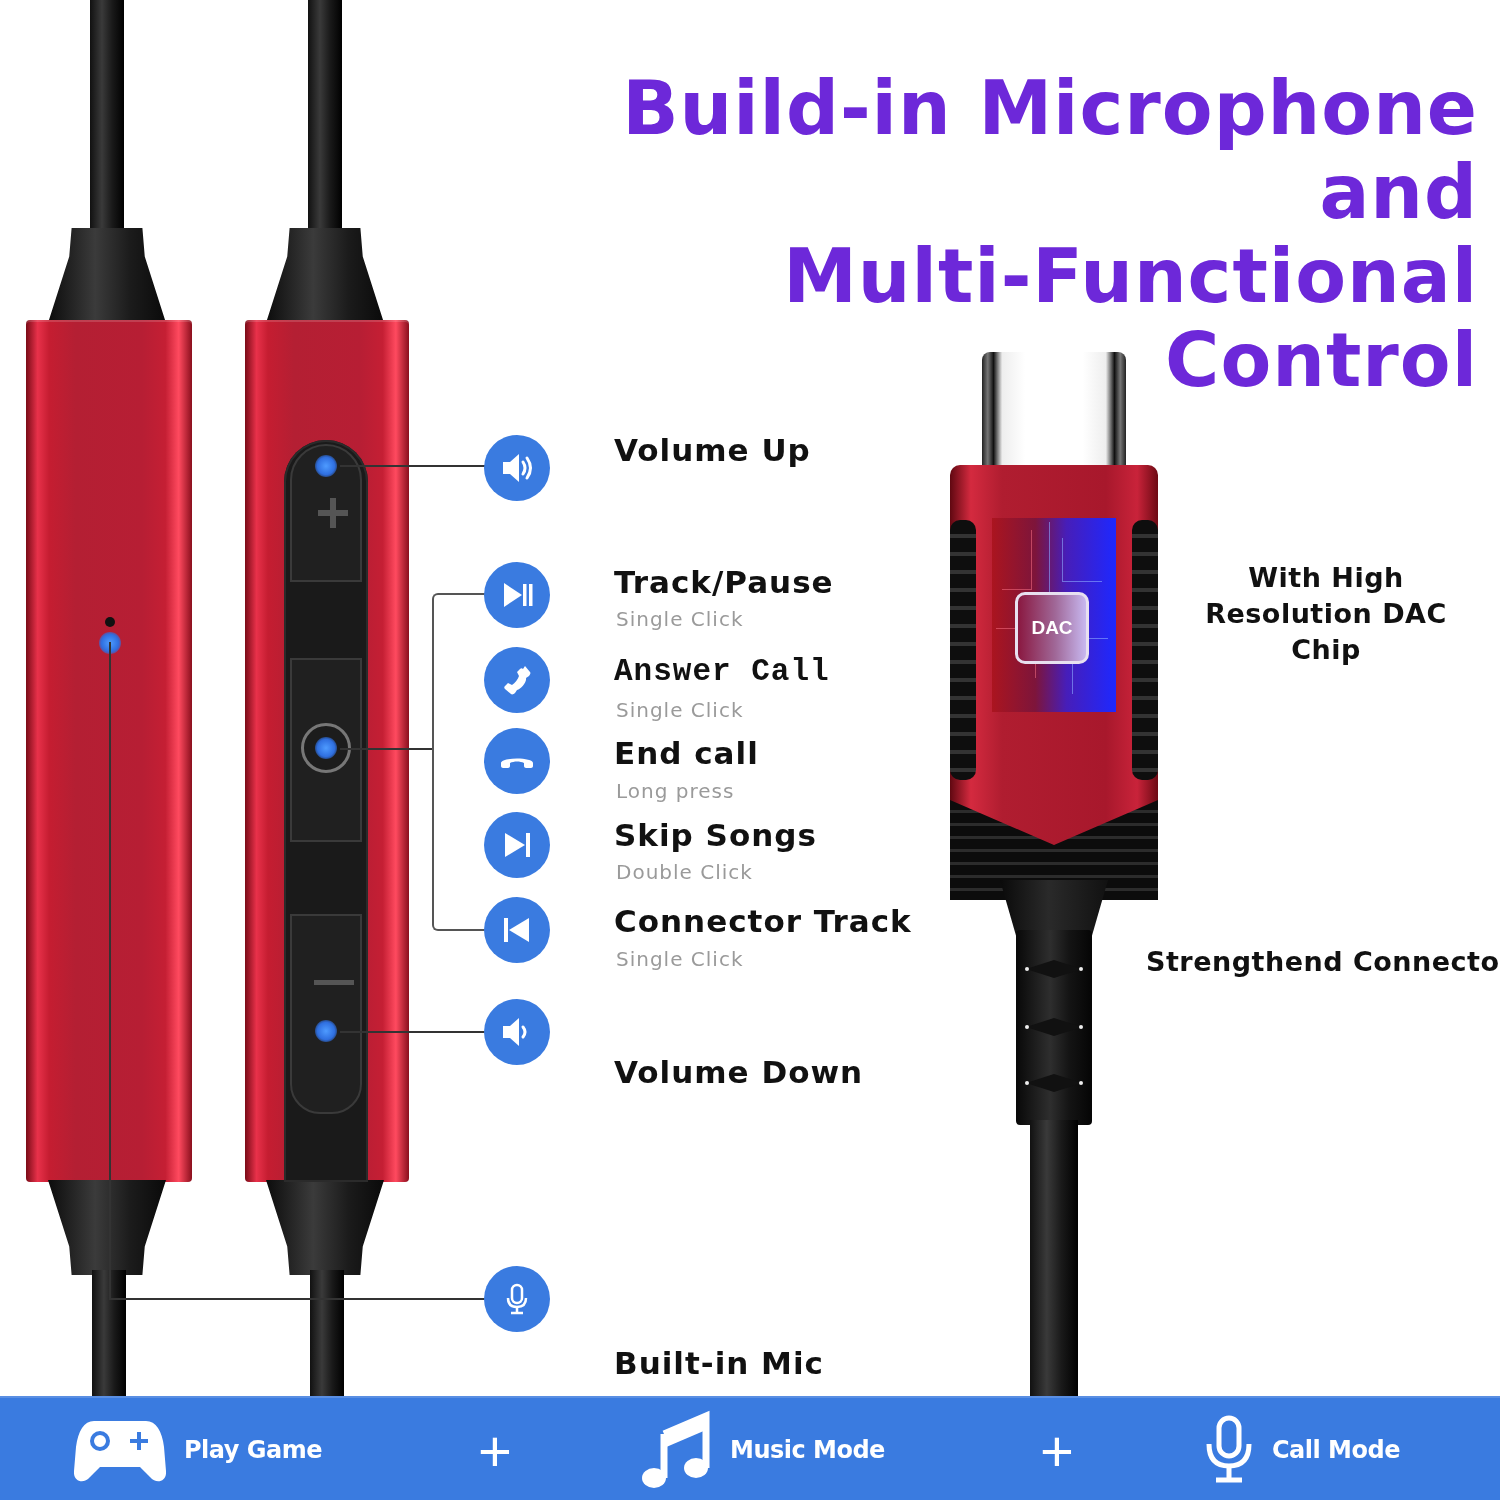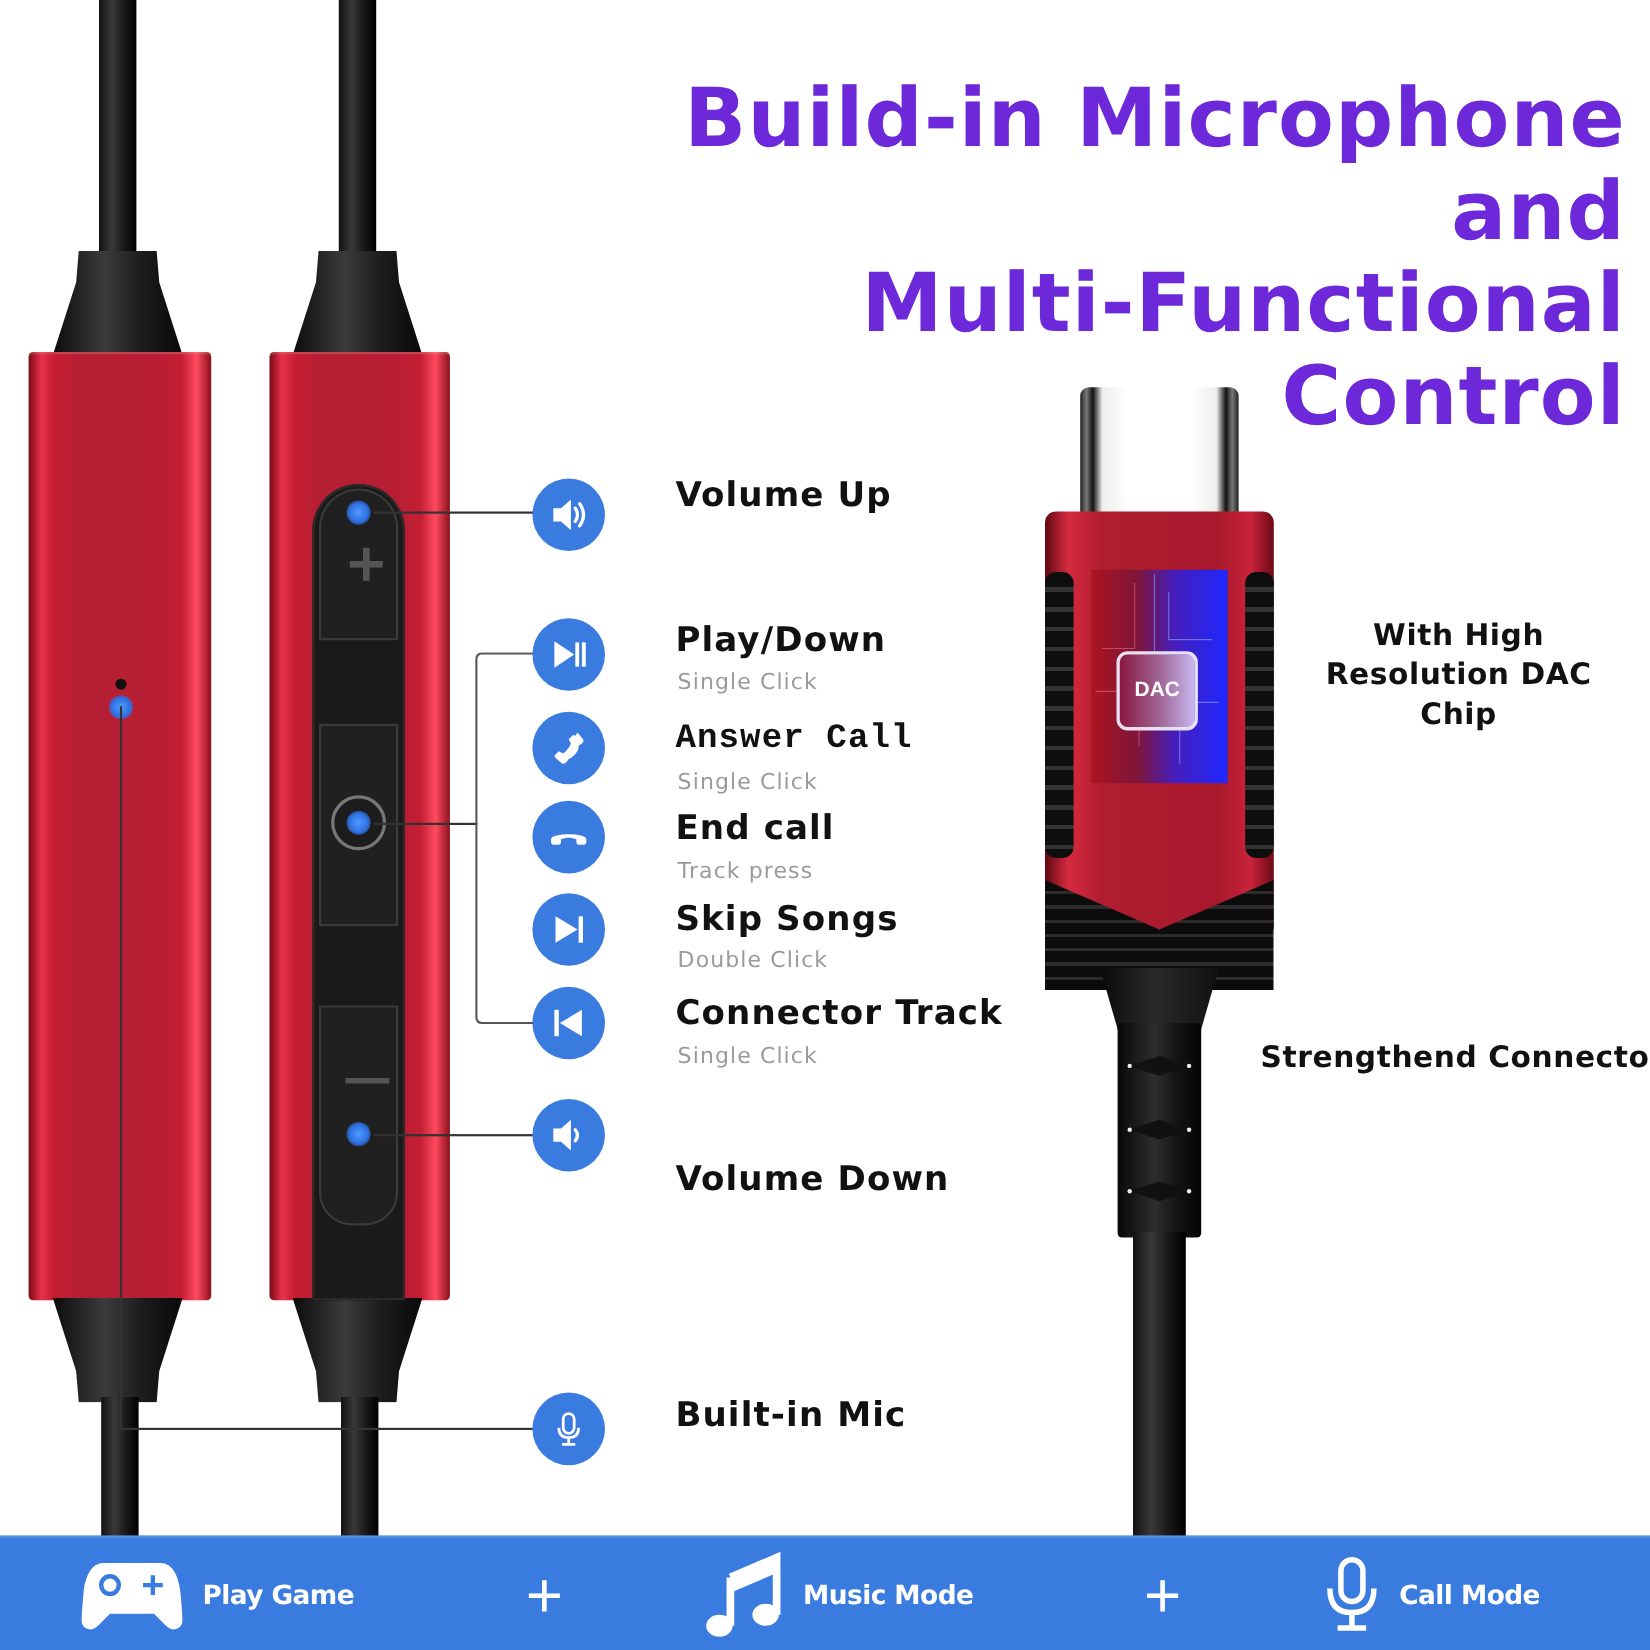--- a/index.html
+++ b/index.html
@@ -201,38 +201,38 @@
 <div class="icon-circle" style="left:484px;top:1266px;">
   <svg viewBox="0 0 40 40">
       <rect x="15" y="6" width="10" height="18" rx="5" fill="none" stroke="#fff" stroke-width="2.5"></rect>
       <path d="M11 19q0 9 9 9t9-9" fill="none" stroke="#fff" stroke-width="2.5"></path>
       <path d="M20 28v5M14 34h12" stroke="#fff" stroke-width="2.5"></path>
     </svg>
 </div>
 
 <div class="feat-label" style="left:614px;top:432px;">Volume Up</div>
 
-<div class="feat-label" style="left:614px;top:564px;">Play/Down</div>
+<div class="feat-label" style="left:614px;top:564px;">Track/Pause</div>
 <div class="feat-sub" style="left:616px;top:607px;">Single Click</div>
 
 <div class="feat-label" style="left:614px;top:654px;font-family:Liberation Mono, monospace;">Answer Call</div>
 <div class="feat-sub" style="left:616px;top:698px;">Single Click</div>
 
 <div class="feat-label" style="left:614px;top:735px;">End call</div>
-<div class="feat-sub" style="left:616px;top:779px;">Track press</div>
+<div class="feat-sub" style="left:616px;top:779px;">Long press</div>
 
 <div class="feat-label" style="left:614px;top:817px;">Skip Songs</div>
 <div class="feat-sub" style="left:616px;top:860px;">Double Click</div>
 
 <div class="feat-label" style="left:614px;top:903px;">Connector Track</div>
 <div class="feat-sub" style="left:616px;top:947px;">Single Click</div>
 
 <div class="feat-label" style="left:614px;top:1054px;">Volume Down</div>
 
-<div class="feat-label" style="left:614px;top:1268px;text-align:center;">Built-in Mic</div>
+<div class="feat-label" style="left:614px;top:1345px;text-align:center;">Built-in Mic</div>
 
 <div>
   <div class="usbc-tip"></div>
   <div class="usbc-body"></div>
   <div class="grip" style="left:950px;top:520px;height:260px;"></div>
   <div class="grip" style="left:1132px;top:520px;height:260px;"></div>
   <div class="chip-panel">
     <div class="trace" style="left:10px;top:12px;width:30px;height:60px;border-width:0 1px 1px 0;"></div>
     <div class="trace" style="left:4px;top:110px;width:40px;height:50px;border-width:1px 1px 0 0;"></div>
     <div class="trace b" style="left:70px;top:20px;width:40px;height:44px;border-width:0 0 1px 1px;"></div>

